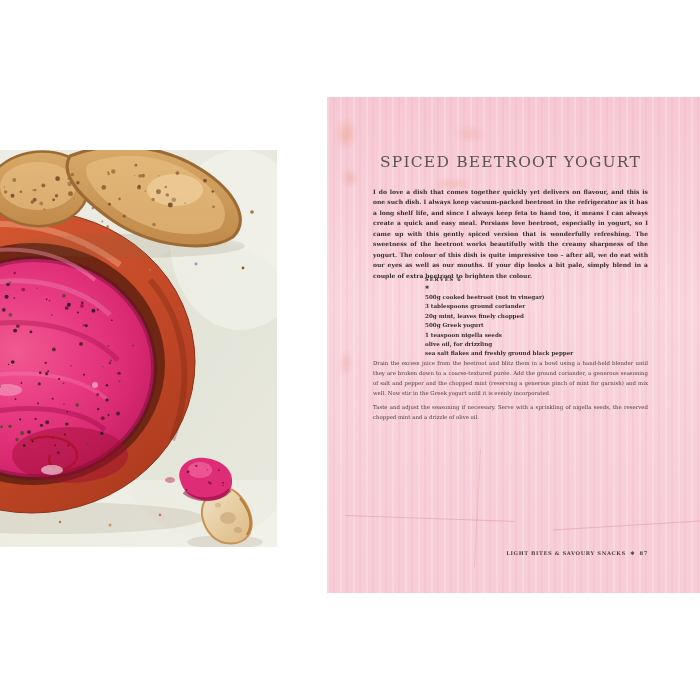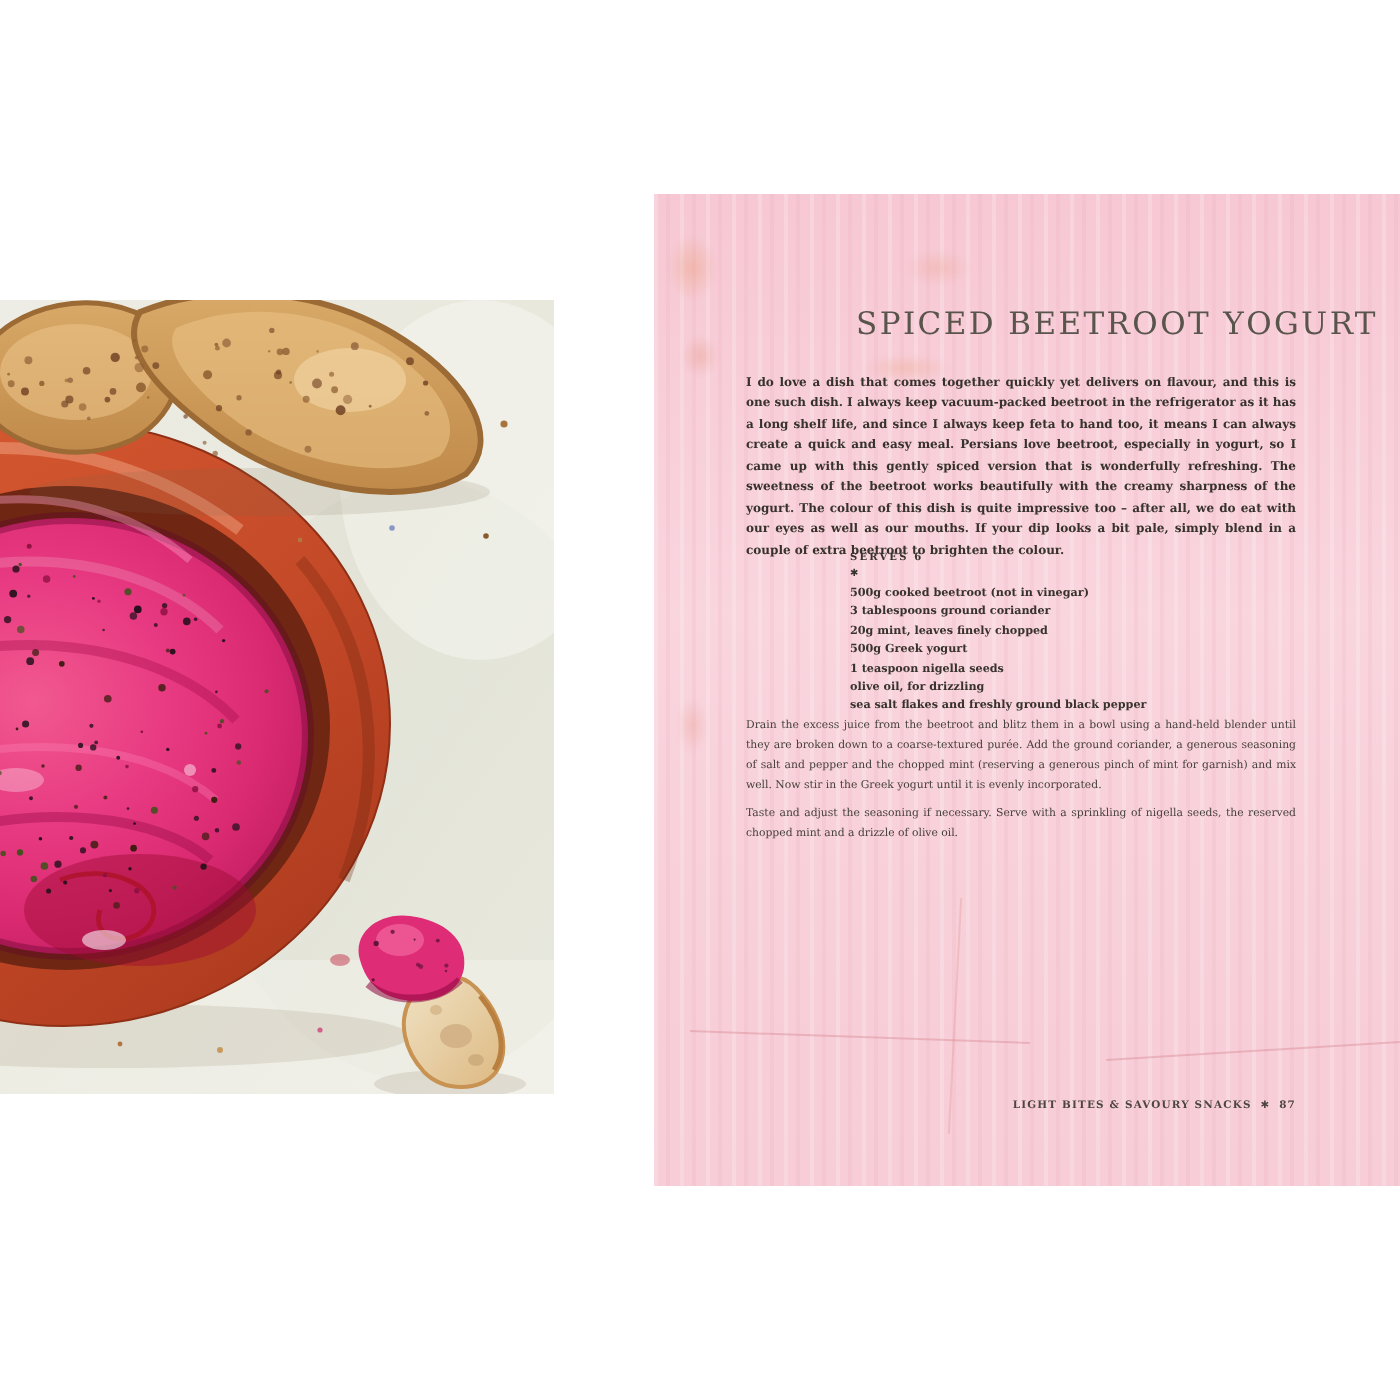--- a/index.html
+++ b/index.html
@@ -35,21 +35,21 @@
   .crease{position:absolute;height:1px;background:rgba(214,128,138,0.38);pointer-events:none;}
   .crease-1{left:18px;top:421px;width:170px;transform:rotate(2deg);}
   .crease-2{left:226px;top:428px;width:147px;transform:rotate(-3.5deg);}
   .crease-3{left:150px;top:352px;width:1px;height:118px;transform:rotate(3deg);
             background:rgba(222,146,140,0.30);}
 
   .content{position:absolute;left:46px;width:275px;top:0;color:#37322c;}
 
   .title{position:absolute;top:46px;left:0;width:275px;text-align:center;
     font-size:15.5px;letter-spacing:1.2px;font-weight:400;color:var(--title_ink,#59544c);
-    white-space:nowrap;margin-left:48px;}
+    white-space:nowrap;}
   .intro{position:absolute;top:90px;left:0;width:275px;margin:0;
     font-size:6px;line-height:10.45px;font-weight:bold;text-align:justify;
     color:var(--text_ink,#37322c);}
   .serves{position:absolute;top:179px;left:52px;font-size:5px;font-weight:bold;
     letter-spacing:1.1px;color:#37322c;}
   .orn-small{position:absolute;top:187px;left:52px;font-size:5px;color:#37322c;
     font-family:"DejaVu Sans","Liberation Sans",sans-serif;}
   .ingredients{position:absolute;top:196px;left:52px;margin:0;padding:0;list-style:none;
     font-size:5.6px;line-height:9.4px;font-weight:bold;color:#37322c;}
   .method{position:absolute;top:261px;left:0;width:275px;color:#46403a;}

